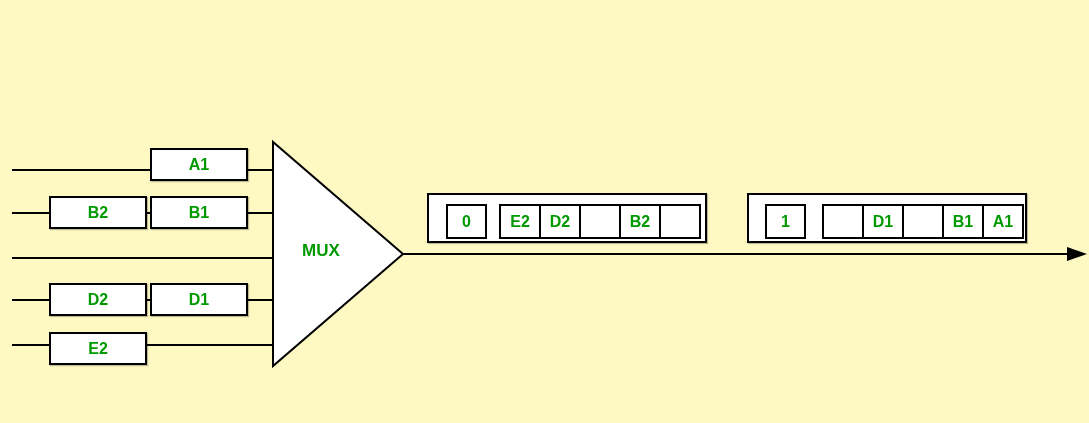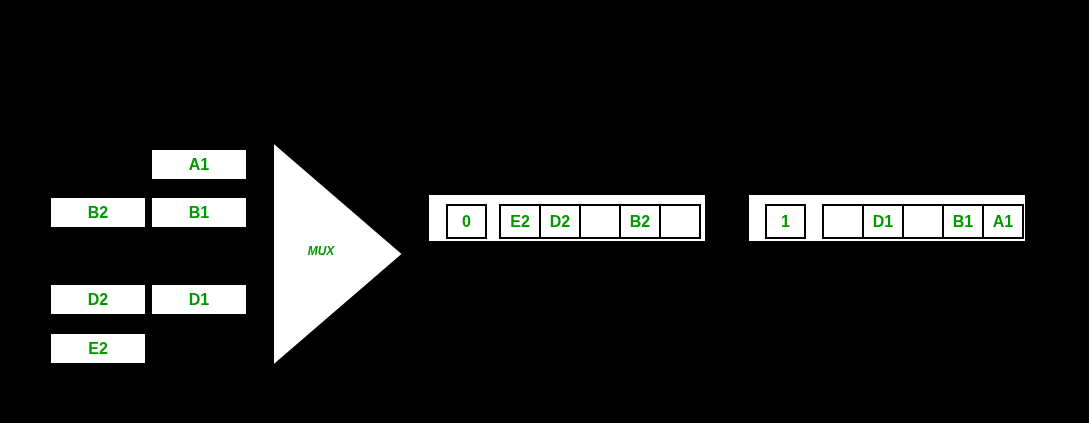--- a/index.html
+++ b/index.html
@@ -1,21 +1,21 @@
 <!DOCTYPE html>
 <html><head>
 <meta charset="utf-8">
 <style>
   * { box-sizing: border-box; margin: 0; padding: 0; }
   html, body { background: #ffffff; }
   .canvas {
     position: relative;
     width: 1089px;
     height: 423px;
-    background: #000000;
+    background: #fef9c3;
     font-family: "Liberation Sans", sans-serif;
     overflow: hidden;
   }
   .hline {
     position: absolute;
     height: 2px;
     background: #000000;
   }
   .green-text {
     color: #009900;
@@ -33,22 +33,21 @@
     border: 2px solid #000000;
     box-shadow: 1px 1px 1px rgba(0,0,0,0.25);
   }
   .mux-svg { position: absolute; left: 271px; top: 139px; }
   .mux-label {
     position: absolute;
     left: 281px;
     top: 240px;
     width: 80px;
     height: 22px;
-    font-size: 12px;
-    font-style: italic;
+    font-size: 17px;
   }
   .frame {
     position: absolute;
     top: 193px;
     width: 280px;
     height: 50px;
     background: #ffffff;
     border: 2px solid #000000;
     box-shadow: 1px 1px 1px rgba(0,0,0,0.25);
   }

